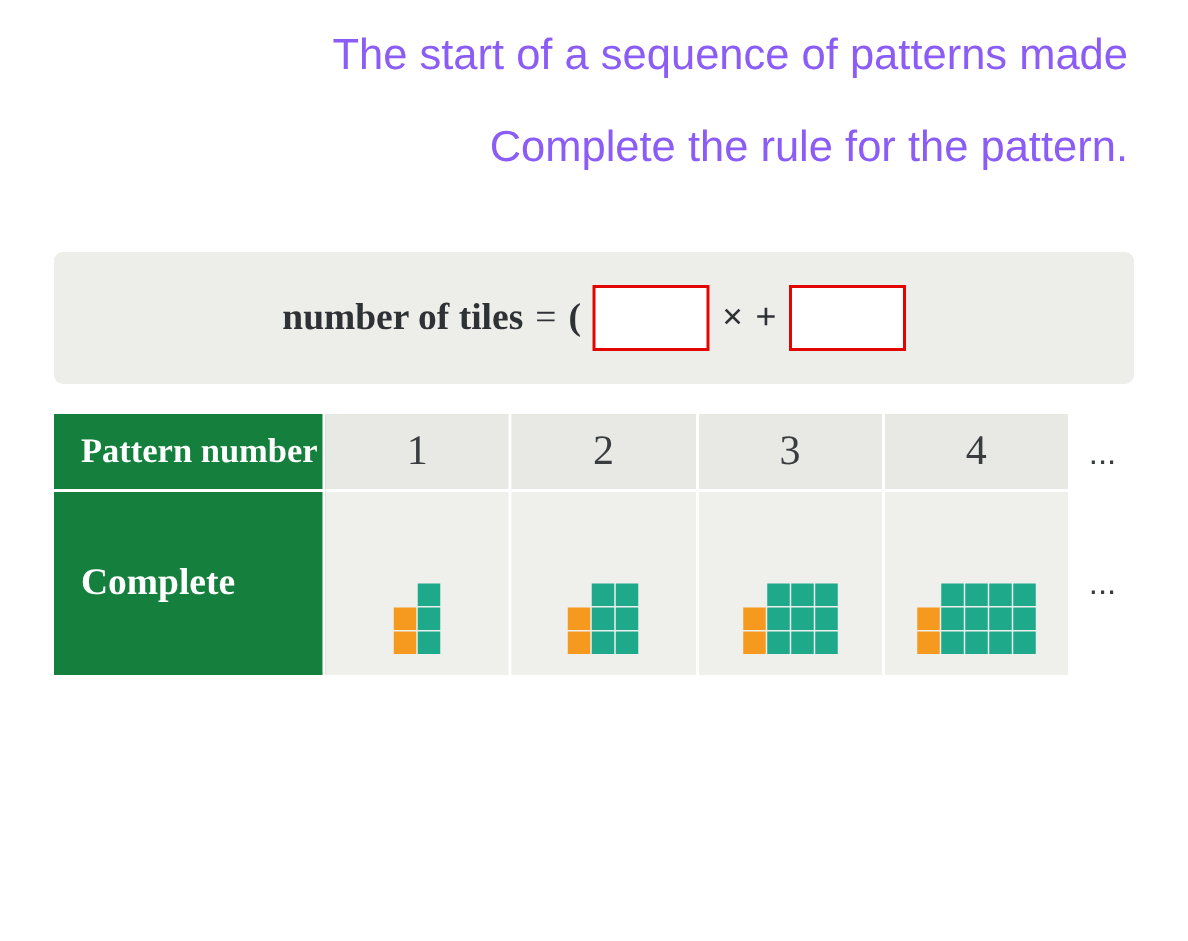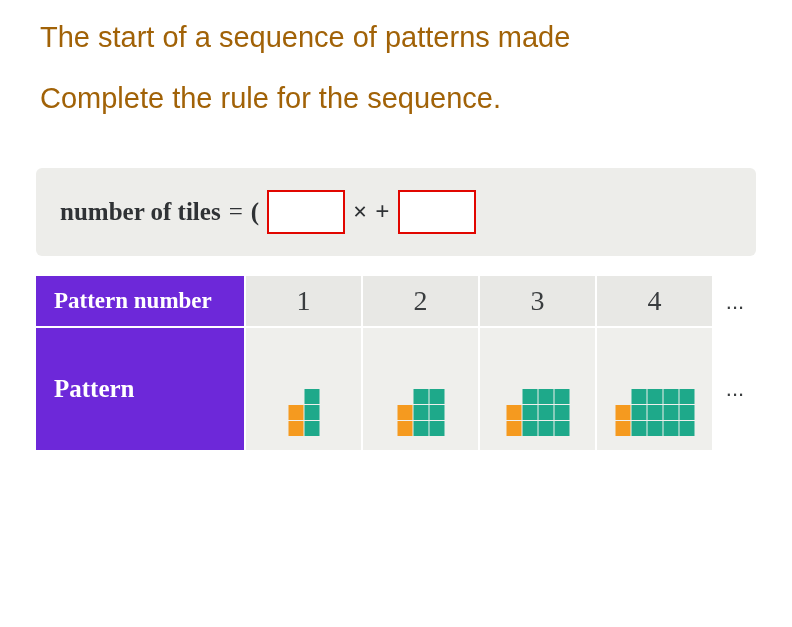--- a/index.html
+++ b/index.html
@@ -4,34 +4,35 @@
 <style>
   * { box-sizing: border-box; margin: 0; padding: 0; }
   body {
     width: 792px;
     height: 627px;
     background: #fff;
     font-family: Arial, Helvetica, sans-serif;
     overflow: hidden;
   }
   .question {
-    color: #a16207;
+    color: #8b5cf6;
     font-size: 29px;
-    text-align: left;
-    padding: 18px 52px 10px 40px;
+    text-align: right;
+    padding: 18px 40px 10px 40px;
     line-height: 1.35;
   }
   .question p { margin-bottom: 22px; }
   .formula-box {
     margin: 18px 36px 20px 36px;
     background: #ededea;
     border-radius: 6px;
     padding: 22px 24px;
     display: flex;
     align-items: center;
+    justify-content: center;
     gap: 8px;
     color: #2f3235;
     font-family: Georgia, 'Times New Roman', serif;
     font-size: 25px;
     font-weight: 600;
   }
   .formula-box .eq { font-weight: 400; }
   .blank {
     display: inline-block;
     width: 78px;
@@ -43,22 +44,22 @@
   .table-wrap {
     margin: 0 36px;
     display: flex;
     flex-direction: column;
   }
   .hdr-row, .pat-row {
     display: flex;
     align-items: stretch;
   }
   .label-cell {
-    width: 210px;
-    background: #6d28d9;
+    width: 181px;
+    background: #15803d;
     color: #fff;
     display: flex;
     align-items: center;
     padding-left: 18px;
     font-family: Georgia, 'Times New Roman', serif;
     font-weight: 600;
   }
   .hdr-row .label-cell { height: 52px; font-size: 23px; border-right: 2px solid #fff; border-bottom: 2px solid #fff; }
   .pat-row .label-cell { height: 122px; font-size: 25px; border-right: 2px solid #fff; }
   .num-cell {
@@ -113,21 +114,21 @@
   .tile.empty { background: transparent; }
 </style>
 </head>
 <body>
 
 <div class="question">
   <p>
     <span>The start of a sequence of patterns made</span><br>
   </p>
   <p>
-    <span>Complete the rule for the sequence.</span>
+    <span>Complete the rule for the pattern.</span>
   </p>
 </div>
 
 <div class="formula-box">
   <span>number of tiles</span>
   <span class="eq">=</span>
   <span>(</span>
   <span class="blank"></span>
   <span>×</span>
   <span>+</span>
@@ -137,21 +138,21 @@
 <div class="table-wrap">
   <div class="hdr-row">
     <div class="label-cell">Pattern number</div>
     <div class="num-cell">1</div>
     <div class="num-cell">2</div>
     <div class="num-cell">3</div>
     <div class="num-cell">4</div>
     <div class="dots-cell">...</div>
   </div>
   <div class="pat-row">
-    <div class="label-cell">Pattern</div>
+    <div class="label-cell">Complete</div>
     <div class="pat-cell">
         <div class="tile-grid" id="tg-0">
           <div class="tile-row-inner">
             <div class="tile orange"></div>
             <div class="tile green"></div>
           </div>
           <div class="tile-row-inner">
             <div class="tile orange"></div>
             <div class="tile green"></div>
           </div>

